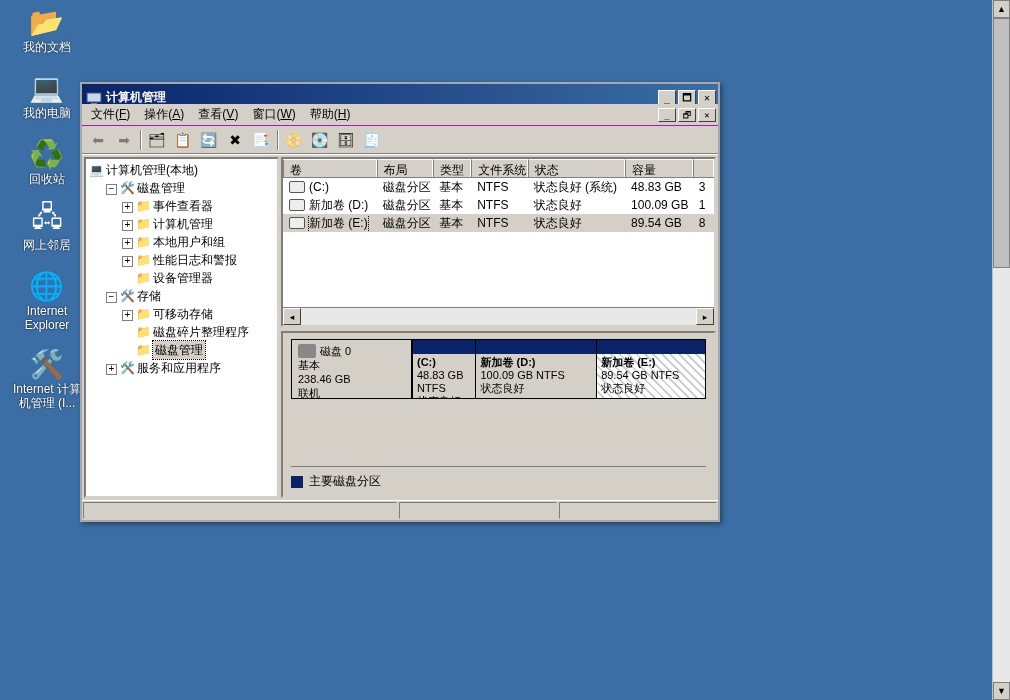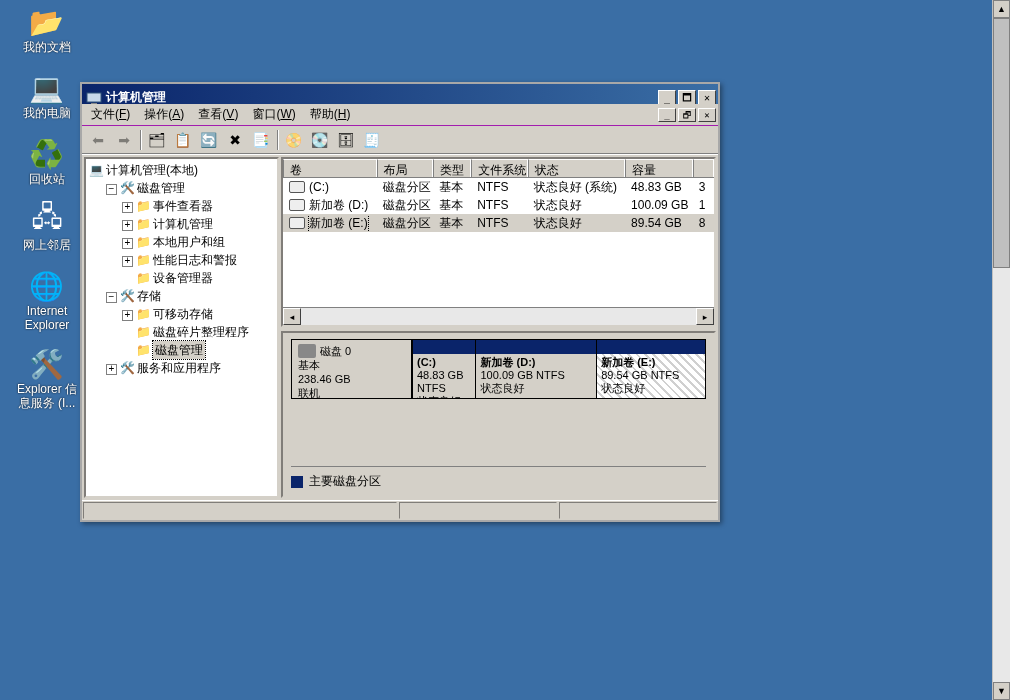--- a/index.html
+++ b/index.html
@@ -97,21 +97,21 @@
     <div class="desktop-icon" style="left: 12px; top: 204px;">
       <div class="ico" style="font-size:28px">🖧</div>
       <div class="lbl">网上邻居</div>
     </div>
     <div class="desktop-icon" style="left: 12px; top: 270px;">
       <div class="ico" style="font-size:28px">🌐</div>
       <div class="lbl">Internet Explorer</div>
     </div>
     <div class="desktop-icon" style="left: 12px; top: 348px;">
       <div class="ico" style="font-size:28px">🛠️</div>
-      <div class="lbl">Explorer 信息服务 (I...</div>
+      <div class="lbl">Internet 计算机管理 (I...</div>
     </div>
   </div>
 
 <div class="page-scroll">
   <div class="btn">▲</div>
   <div class="thumb"></div>
   <div style="flex:1"></div>
   <div class="btn" style="position:absolute;bottom:0;left:0;right:0">▼</div>
 </div>
 

